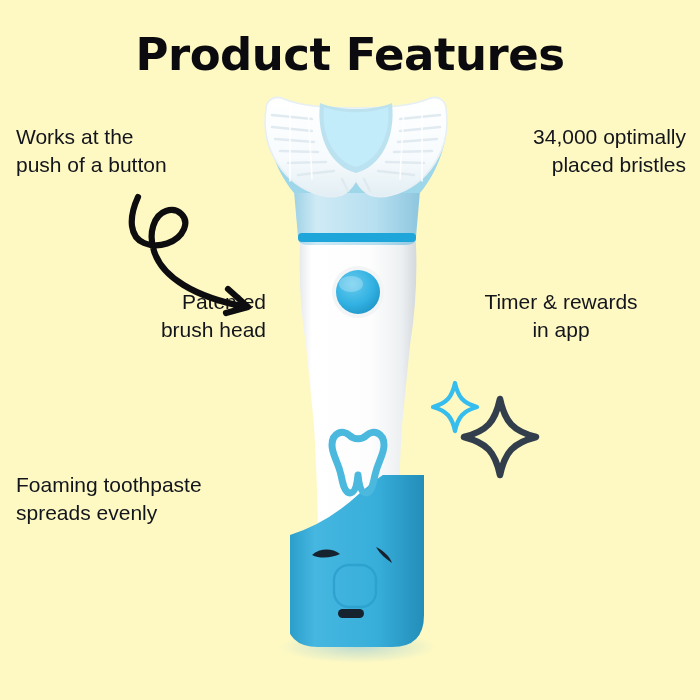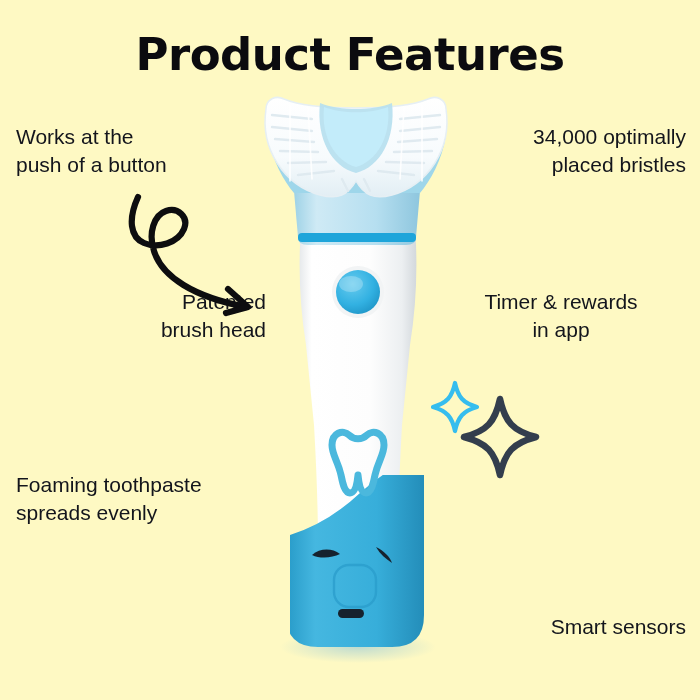--- a/index.html
+++ b/index.html
@@ -100,21 +100,20 @@
 spreads evenly</div>
 
 
   <div class="feature right" id="f-bristles">34,000 optimally
 placed bristles</div>
 
   <div class="feature right" id="f-timer">Timer &amp; rewards
 in app</div>
 
 
-  <div class="feature right" id="f-sensors">Smart sensors</div>
 
   <svg id="arrow" viewBox="0 0 180 135">
     <path d="M20 12 C10 34, 12 52, 26 58 C40 64, 60 58, 66 44
              C71 32, 60 22, 48 26 C36 30, 30 48, 36 66
              C44 92, 76 112, 128 122" fill="none" stroke="#0d0d0f" stroke-width="6.2" stroke-linecap="round" stroke-linejoin="round"></path>
     <path d="M110 104 L130 122 L108 128" fill="none" stroke="#0d0d0f" stroke-width="6.2" stroke-linecap="round" stroke-linejoin="round"></path>
   </svg>
 
   <svg id="sparkles" viewBox="0 0 120 110">
     <path d="M30 8 C33 22, 38 28, 52 32 C38 36, 33 42, 30 56

